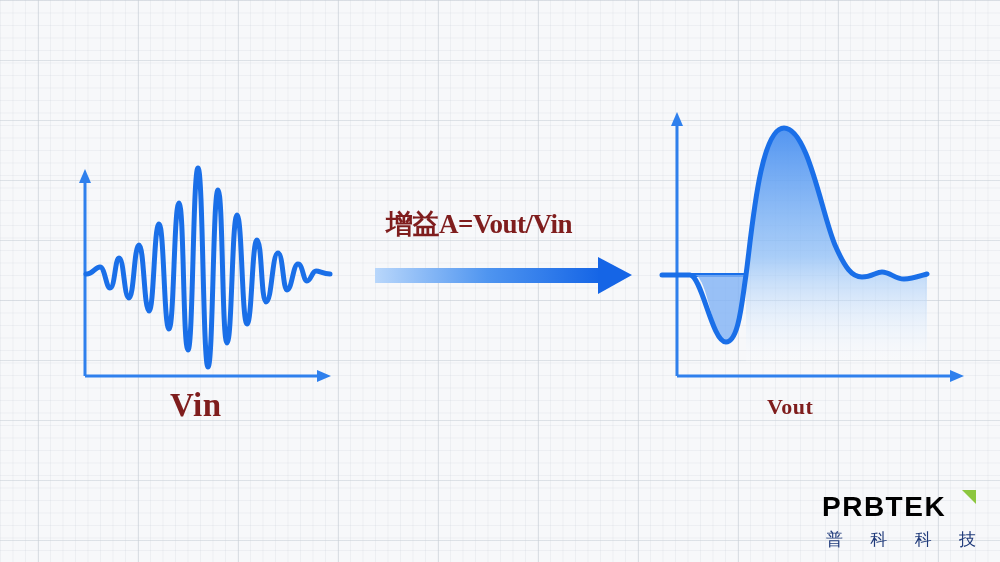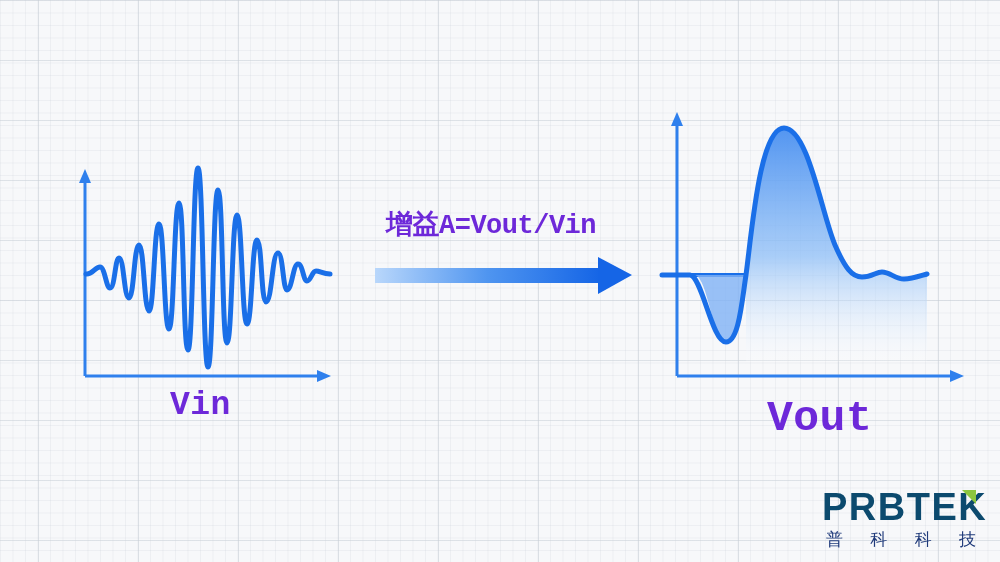--- a/index.html
+++ b/index.html
@@ -10,30 +10,30 @@
       linear-gradient(to right, rgba(200,206,214,0.55) 1px, transparent 1px),
       linear-gradient(to bottom, rgba(200,206,214,0.55) 1px, transparent 1px),
       linear-gradient(to right, rgba(210,215,222,0.28) 1px, transparent 1px),
       linear-gradient(to bottom, rgba(210,215,222,0.28) 1px, transparent 1px);
     background-size:100px 60px, 100px 60px, 12.5px 12.5px, 12.5px 12.5px;
     background-position:38px 0, 0 60px, 0 0, 0 0;
     font-family:"DejaVu Sans", sans-serif;
   }
   svg.canvas { position:absolute; left:0; top:0; }
   .label {
-    position:absolute; color:#6d28d9; font-weight:bold;
-    font-family:Liberation Mono, monospace; white-space:nowrap;
+    position:absolute; color:#7f1d1d; font-weight:bold;
+    font-family:Liberation Serif, serif; white-space:nowrap;
   }
   #vin-label { left:170px; top:387px; font-size:33px; letter-spacing:0.5px; }
-  #vout-label { left:767px; top:394px; font-size:43px; letter-spacing:0.5px; }
+  #vout-label { left:767px; top:394px; font-size:22px; letter-spacing:0.5px; }
   #gain-label { left:386px; top:206px; font-size:27px; letter-spacing:-0.5px; }
   #logo { position:absolute; left:822px; top:488px; width:160px; }
   #logo-word {
     display:block; font-family:"Liberation Sans", sans-serif; font-weight:bold;
-    font-size:38px; line-height:38px; color:#0c4a6e; letter-spacing:1.5px; position:relative;
+    font-size:28px; line-height:38px; color:#000000; letter-spacing:1.5px; position:relative;
   }
   #logo-cn {
     display:flex; justify-content:space-between; width:150px; padding-left:4px;
     font-family:"DejaVu Sans", sans-serif; font-size:17px; color:#1f3a7a; margin-top:2px;
   }
   #logo-accent {
     position:absolute; left:140px; top:2px; width:0; height:0;
     border-top:14px solid #8cc63f; border-left:14px solid transparent;
   }
 </style>

